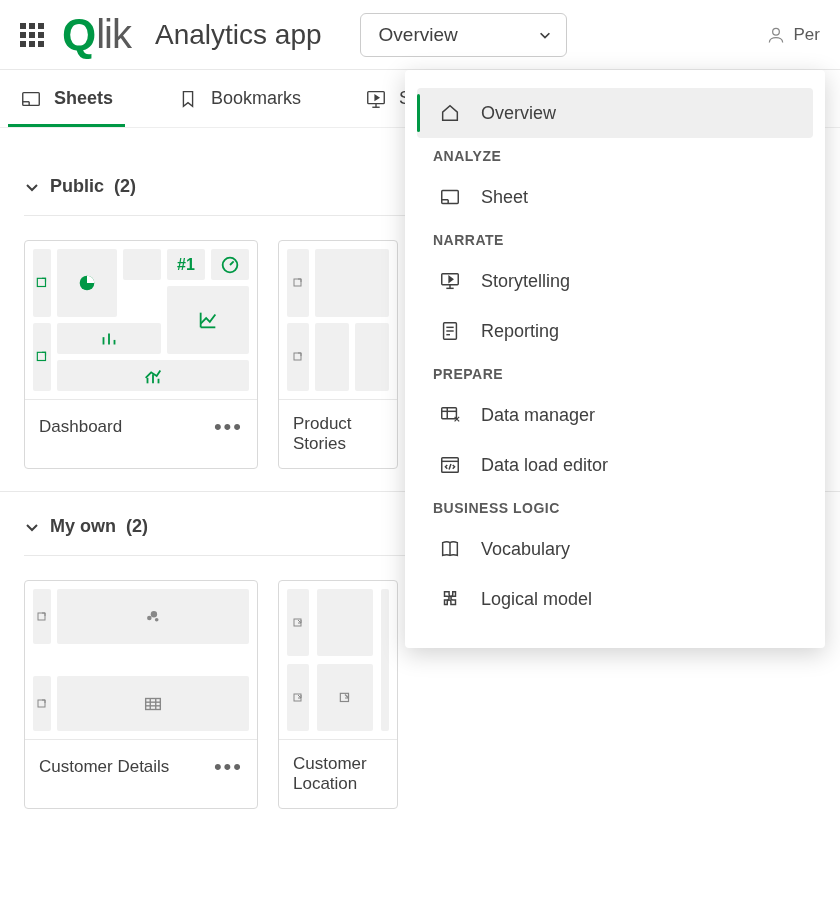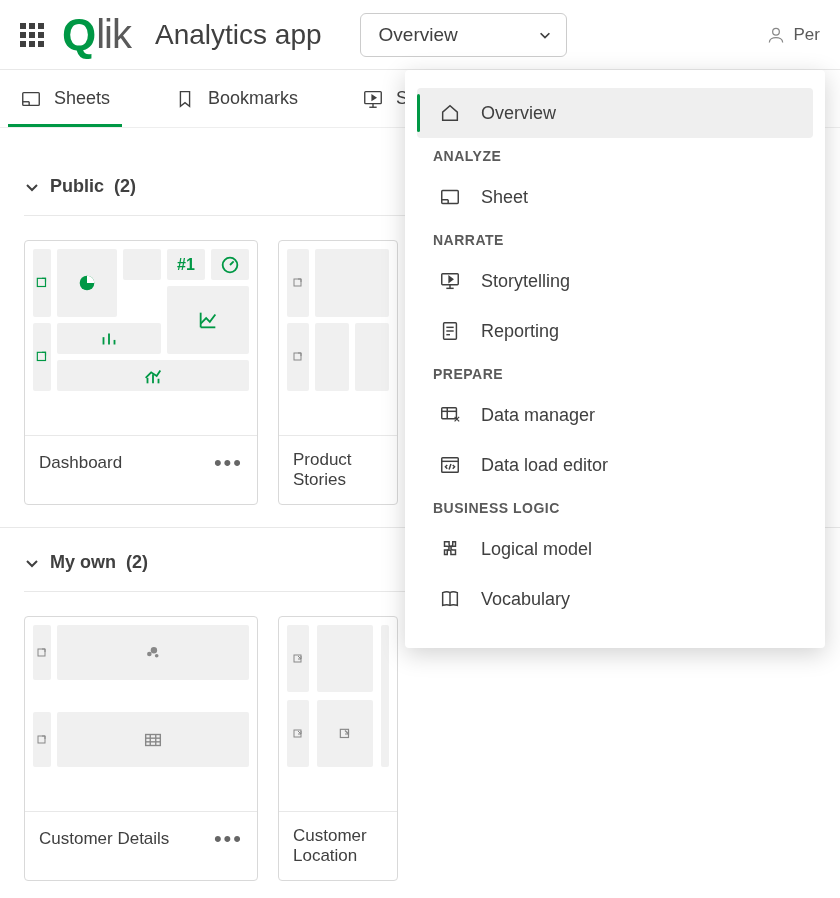--- a/index.html
+++ b/index.html
@@ -87,21 +87,21 @@
     border-bottom: 1px solid #eee;
   }
   .nav-tab {
     display: flex; align-items: center; gap: 12px;
     font-size: 18px; color: #404040;
     padding: 0 12px;
     height: 100%;
     cursor: pointer;
     position: relative;
   }
-  .nav-tab.active { font-weight: 400; }
+  .nav-tab.active { font-weight: 700; }
   .nav-tab.active::after {
     content: "";
     position: absolute;
     left: 0; right: 0; bottom: 0;
     height: 3px;
     background: #009845;
   }
   .tab-icon { width: 22px; height: 22px; stroke: #404040; stroke-width: 1.5; fill: none; }
 
   
@@ -187,21 +187,20 @@
   .cl-right{grid-column:3;}
 
   .card-footer {
     border-top: 1px solid #e8e8e8;
     display: flex;
     align-items: center;
     justify-content: space-between;
     padding: 14px 14px;
     font-size: 17px;
     color: #404040;
-    margin-top: 36px;
   }
   .dots { font-size: 22px; letter-spacing: 2px; color:#666; cursor:pointer;}
 
   
   .panel {
     position: absolute;
     top: 70px;
     left: 405px;
     width: 420px;
     background: #fff;
@@ -534,24 +533,24 @@
         <polyline points="9,12 7,14 9,16"></polyline>
         <polyline points="15,12 17,14 15,16"></polyline>
         <line x1="13" y1="11" x2="11" y2="17"></line>
       </svg>
     <span>Data load editor</span>
   </div>
 
   <div class="panel-group-label">BUSINESS LOGIC</div>
   <div class="panel-item">
     <svg class="panel-icon" viewBox="0 0 24 24">
-        <path d="M6 4h5v3a2 2 0 1 0 4 0V4h3v5h-3a2 2 0 1 0 0 4h3v5h-5v-3a2 2 0 1 0-4 0v3H6v-5h3a2 2 0 1 0 0-4H6V4z"></path>
-      </svg>
-    <span>Logical model</span>
-  </div>
-  <div class="panel-item">
-    <svg class="panel-icon" viewBox="0 0 24 24">
         <path d="M4 5c3-1 6-1 8 0 2-1 5-1 8 0v14c-3-1-6-1-8 0-2-1-5-1-8 0V5z"></path>
         <line x1="12" y1="5" x2="12" y2="19"></line>
       </svg>
     <span>Vocabulary</span>
   </div>
+  <div class="panel-item">
+    <svg class="panel-icon" viewBox="0 0 24 24">
+        <path d="M6 4h5v3a2 2 0 1 0 4 0V4h3v5h-3a2 2 0 1 0 0 4h3v5h-5v-3a2 2 0 1 0-4 0v3H6v-5h3a2 2 0 1 0 0-4H6V4z"></path>
+      </svg>
+    <span>Logical model</span>
+  </div>
 </div>
 
 </body></html>

